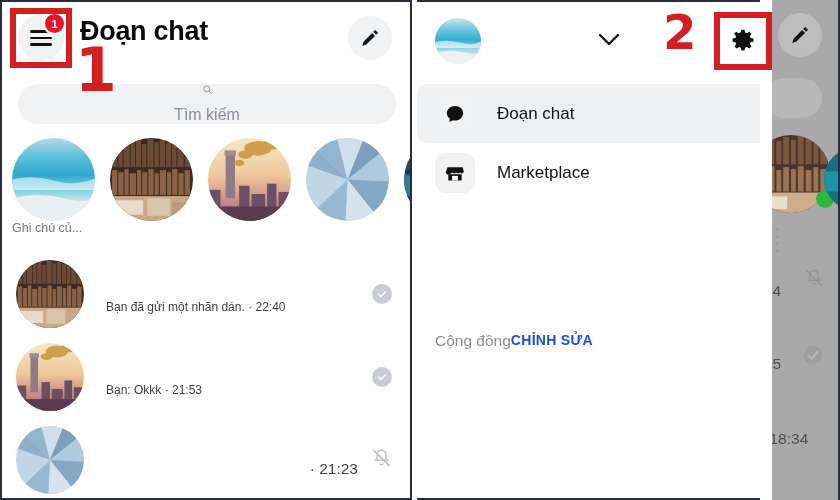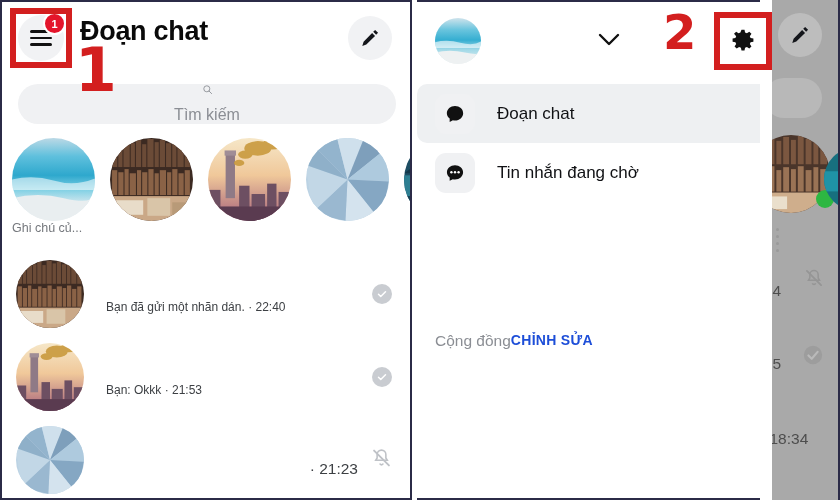--- a/index.html
+++ b/index.html
@@ -415,32 +415,31 @@
 
       <div class="mitem active">
         <div class="mico">
           <svg width="20" height="20" viewBox="0 0 24 24">
             <path fill="#111" d="M12 2.4C6.5 2.4 2.2 6.3 2.2 11c0 2.6 1.3 4.9 3.4 6.4v4.2l3.9-2.1c.8.2 1.7.3 2.5.3 5.5 0 9.8-3.9 9.8-8.8S17.5 2.4 12 2.4z"></path>
           </svg>
         </div>
         <div class="mlbl">Đoạn chat</div>
       </div>
 
-
       <div class="mitem">
         <div class="mico">
           <svg width="20" height="20" viewBox="0 0 24 24">
-            <path fill="#111" d="M12 2.6C6.6 2.6 2.3 6.4 2.3 11c0 2.5 1.3 4.8 3.3 6.3v4.1l3.8-2c.8.2 1.7.3 2.6.3 5.4 0 9.7-3.8 9.7-8.7S17.4 2.6 12 2.6z"></path>
-            <circle cx="7.7" cy="11" r="1.45" fill="#fff"></circle>
-            <circle cx="12" cy="11" r="1.45" fill="#fff"></circle>
-            <circle cx="16.3" cy="11" r="1.45" fill="#fff"></circle>
-          </svg>
-        </div>
-        <div class="mlbl">Tin nhắn đang chờ</div>
-      </div>
+            <path fill="#111" d="M3 5h18l1.4 4.2a2.6 2.6 0 0 1-2.5 3.3c-.9 0-1.7-.4-2.2-1a2.7 2.7 0 0 1-2.2 1c-.9 0-1.7-.4-2.2-1a2.7 2.7 0 0 1-2.2 1c-.9 0-1.7-.4-2.2-1a2.7 2.7 0 0 1-2.2 1A2.6 2.6 0 0 1 1.6 9.2L3 5z"></path>
+            <path fill="#111" d="M4 13.5h16V21H4z"></path>
+            <rect x="8.5" y="15.5" width="7" height="5.5" fill="#fff"></rect>
+          </svg>
+        </div>
+        <div class="mlbl">Marketplace</div>
+      </div>
+
 
     </div>
 
     <div class="community">
       <div class="c-lbl">Cộng đồng</div>
       <div class="c-edit">CHỈNH SỬA</div>
     </div>
   </div>
 
   <div class="hide-ov"></div>

